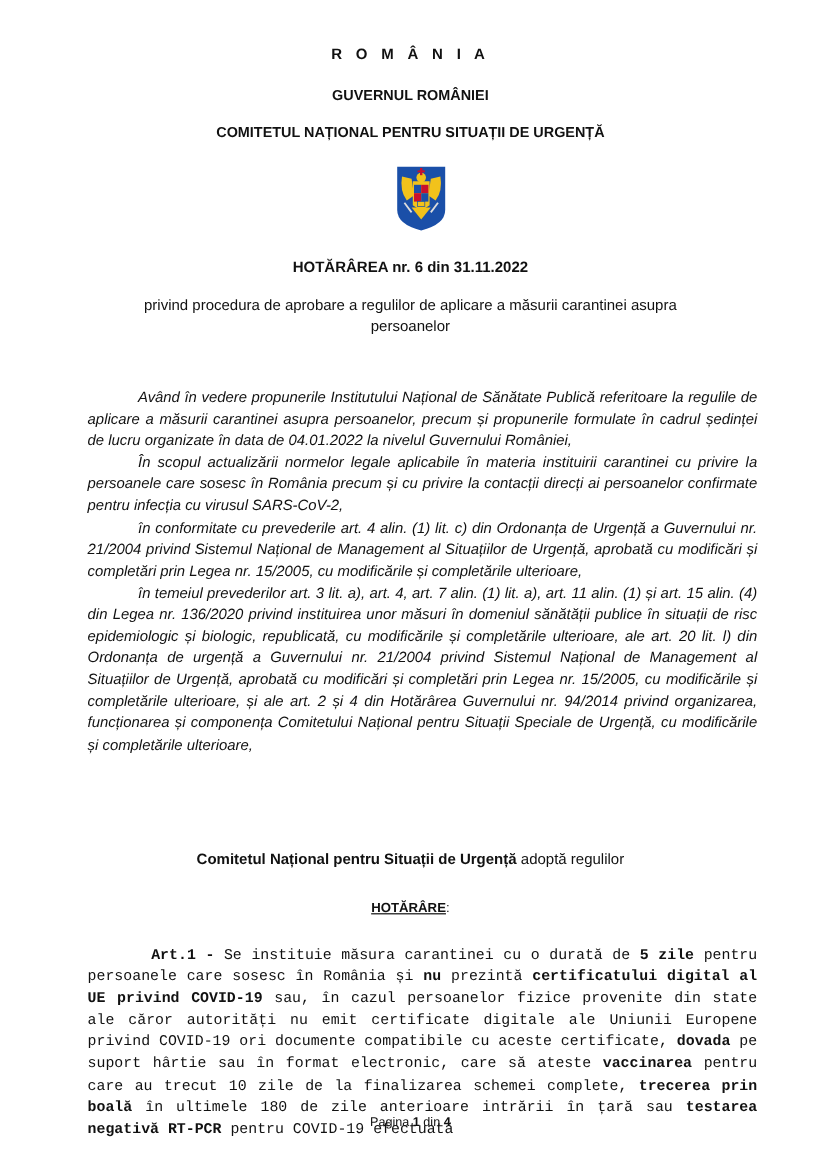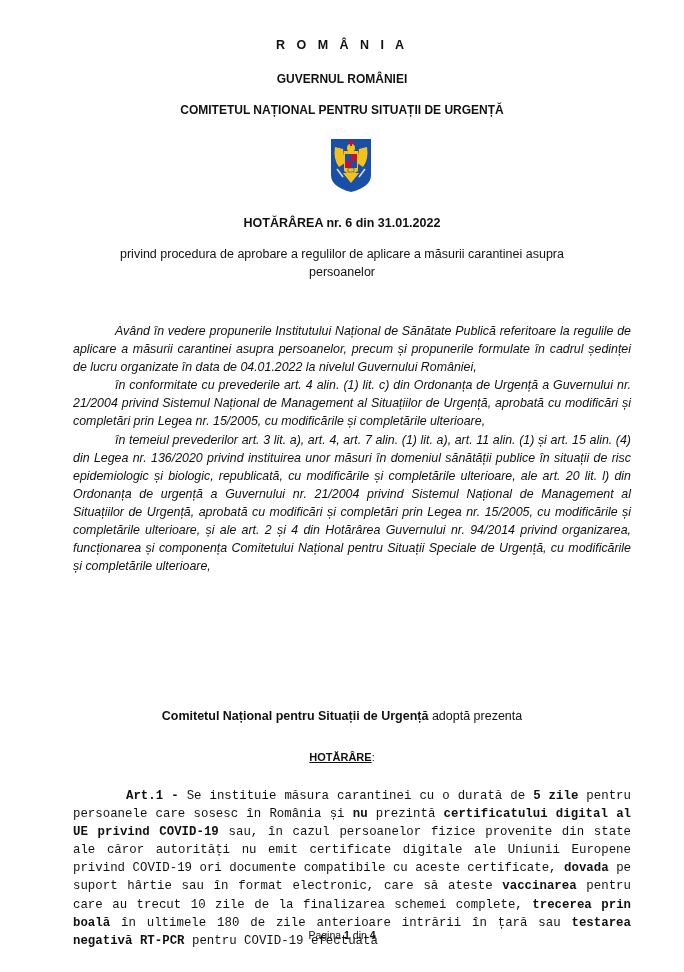--- a/index.html
+++ b/index.html
@@ -56,31 +56,32 @@
       <rect x="16" y="24" width="6" height="7" fill="#c8102e"></rect>
       <rect x="22" y="24" width="6" height="7" fill="#1a4fa8"></rect>
       <rect x="19" y="31" width="6" height="4" fill="#f2c21b" stroke="#1a4fa8" stroke-width="0.6"></rect>
 
       <path d="M14 36 L22 46 L30 36 Z" fill="#f2c21b"></path>
       <line x1="8" y1="32" x2="14" y2="40" stroke="#dddddd" stroke-width="1.5"></line>
       <line x1="36" y1="32" x2="30" y2="40" stroke="#dddddd" stroke-width="1.5"></line>
     </svg>
   </div>
 
-  <div class="center title">HOTĂRÂREA nr. 6 din 31.01.2022</div>
+  <div class="center title">HOTĂRÂREA nr. 6 din 31.11.2022</div>
   <div class="center subtitle">privind procedura de aprobare a regulilor de aplicare a măsurii carantinei asupra persoanelor</div>
 
   <div class="body preamble">
     <p>Având în vedere propunerile Institutului Național de Sănătate Publică referitoare la regulile de aplicare a măsurii carantinei asupra persoanelor, precum și propunerile formulate în cadrul ședinței de lucru organizate în data de 04.01.2022 la nivelul Guvernului României,</p>
+    <p>În scopul actualizării normelor legale aplicabile în materia instituirii carantinei cu privire la persoanele care sosesc în România precum și cu privire la contacții direcți ai persoanelor confirmate pentru infecția cu virusul SARS-CoV-2,</p>
     <p>în conformitate cu prevederile art. 4 alin. (1) lit. c) din Ordonanța de Urgență a Guvernului nr. 21/2004 privind Sistemul Național de Management al Situațiilor de Urgență, aprobată cu modificări și completări prin Legea nr. 15/2005, cu modificările și completările ulterioare,</p>
     <p>în temeiul prevederilor art. 3 lit. a), art. 4, art. 7 alin. (1) lit. a), art. 11 alin. (1) și art. 15 alin. (4) din Legea nr. 136/2020 privind instituirea unor măsuri în domeniul sănătății publice în situații de risc epidemiologic și biologic, republicată, cu modificările și completările ulterioare, ale art. 20 lit. l) din Ordonanța de urgență a Guvernului nr. 21/2004 privind Sistemul Național de Management al Situațiilor de Urgență, aprobată cu modificări și completări prin Legea nr. 15/2005, cu modificările și completările ulterioare, și ale art. 2 și 4 din Hotărârea Guvernului nr. 94/2014 privind organizarea, funcționarea și componența Comitetului Național pentru Situații Speciale de Urgență, cu modificările și completările ulterioare,</p>
   </div>
 
   <div class="center adopt">
-    <b>Comitetul Național pentru Situații de Urgență</b><span> adoptă prezenta</span>
+    <b>Comitetul Național pentru Situații de Urgență</b><span> adoptă regulilor</span>
   </div>
 
   <div class="center hot">
     <u>HOTĂRÂRE</u><span style="font-weight:normal">:</span>
   </div>
 
   <div class="body art1" id="art1"><b>Art.1 - </b><span>Se instituie măsura carantinei cu o durată de </span><b>5 zile</b><span> pentru persoanele care sosesc în România și </span><b>nu</b><span> prezintă </span><b>certificatului digital al UE privind COVID-19</b><span> sau, în cazul persoanelor fizice provenite din state ale căror autorități nu emit certificate digitale ale Uniunii Europene privind COVID-19 ori documente compatibile cu aceste certificate, </span><b>dovada</b><span> pe suport hârtie sau în format electronic, care să ateste </span><b>vaccinarea</b><span> pentru care au trecut 10 zile de la finalizarea schemei complete, </span><b>trecerea prin boală</b><span> în ultimele 180 de zile anterioare intrării în țară sau </span><b>testarea negativă RT-PCR</b><span> pentru COVID-19 efectuată</span></div>
 
   <div class="center footer">
     <span>Pagina </span><b>1</b><span> din </span><b>4</b>

